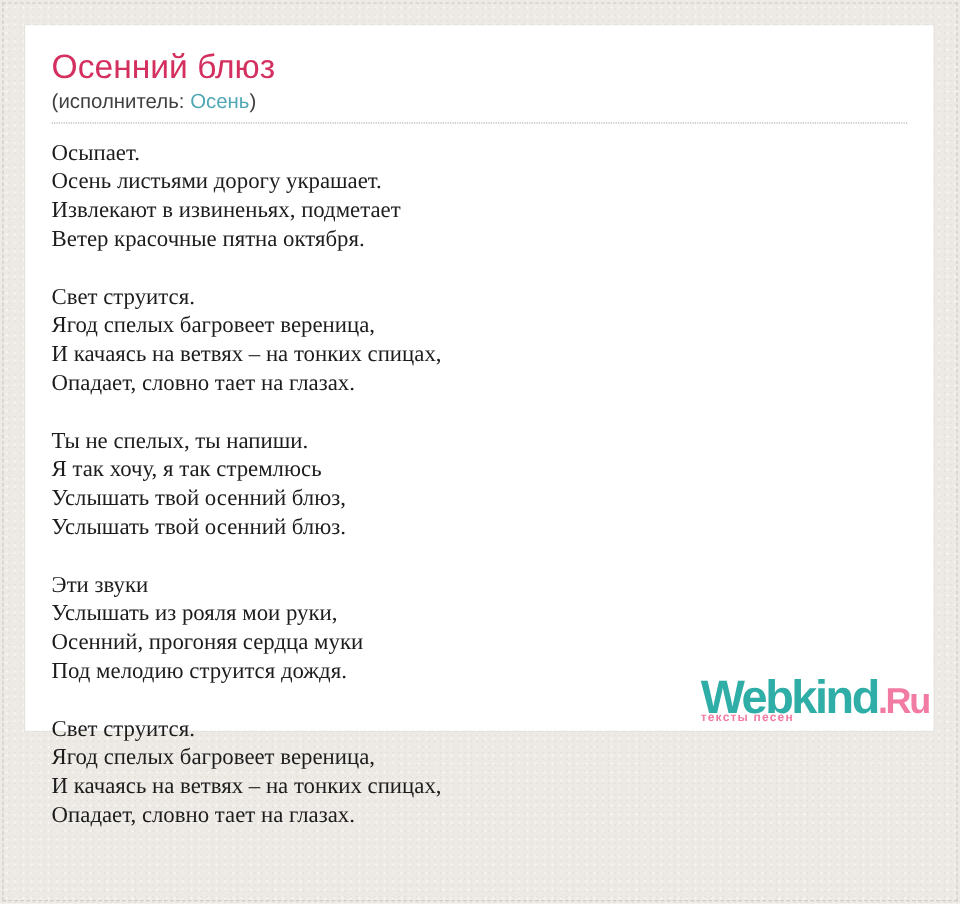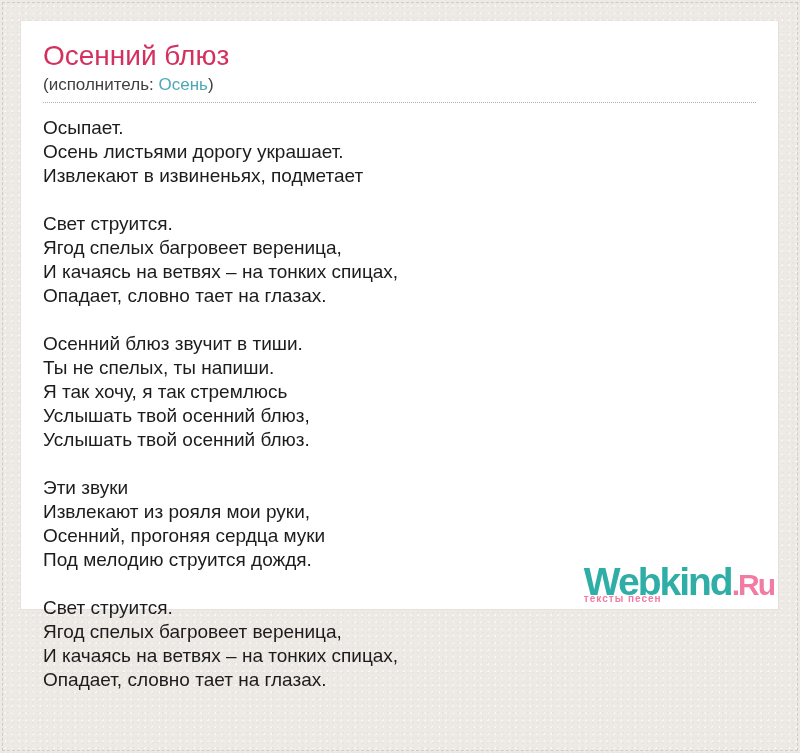--- a/index.html
+++ b/index.html
@@ -61,21 +61,21 @@
     border-bottom: 1px dotted var(--divider-gray);
     line-height: 1.2;
   }
   .artist-link {
     color: var(--artist-teal);
     text-decoration: none;
     cursor: pointer;
   }
   .lyrics {
     margin-top: 13px;
-    font-family: Liberation Sans, sans-serif;
+    font-family: Liberation Serif, serif;
     font-size: 19px;
     line-height: 24px;
     color: var(--text-dark);
   }
   .stanza { margin: 0 0 24px 0; }
   .stanza:last-child { margin-bottom: 0; }
   .lyric-line { white-space: pre; }
   .logo {
     position: absolute;
     right: 4px; bottom: 5px;
@@ -119,37 +119,37 @@
 
     <div class="artist-line">
       <span>(исполнитель: </span><a class="artist-link">Осень</a><span>)</span>
     </div>
 
     <div class="lyrics">
         <div class="stanza">
           <div class="lyric-line">Осыпает.</div>
           <div class="lyric-line">Осень листьями дорогу украшает.</div>
           <div class="lyric-line">Извлекают в извиненьях, подметает</div>
+          <div class="lyric-line">Ветер красочные пятна октября.</div>
         </div>
         <div class="stanza">
           <div class="lyric-line">Свет струится.</div>
           <div class="lyric-line">Ягод спелых багровеет вереница,</div>
           <div class="lyric-line">И качаясь на ветвях – на тонких спицах,</div>
           <div class="lyric-line">Опадает, словно тает на глазах.</div>
         </div>
         <div class="stanza">
-          <div class="lyric-line">Осенний блюз звучит в тиши.</div>
           <div class="lyric-line">Ты не спелых, ты напиши.</div>
           <div class="lyric-line">Я так хочу, я так стремлюсь</div>
           <div class="lyric-line">Услышать твой осенний блюз,</div>
           <div class="lyric-line">Услышать твой осенний блюз.</div>
         </div>
         <div class="stanza">
           <div class="lyric-line">Эти звуки</div>
-          <div class="lyric-line">Извлекают из рояля мои руки,</div>
+          <div class="lyric-line">Услышать из рояля мои руки,</div>
           <div class="lyric-line">Осенний, прогоняя сердца муки</div>
           <div class="lyric-line">Под мелодию струится дождя.</div>
         </div>
         <div class="stanza">
           <div class="lyric-line">Свет струится.</div>
           <div class="lyric-line">Ягод спелых багровеет вереница,</div>
           <div class="lyric-line">И качаясь на ветвях – на тонких спицах,</div>
           <div class="lyric-line">Опадает, словно тает на глазах.</div>
         </div>
       </div>

